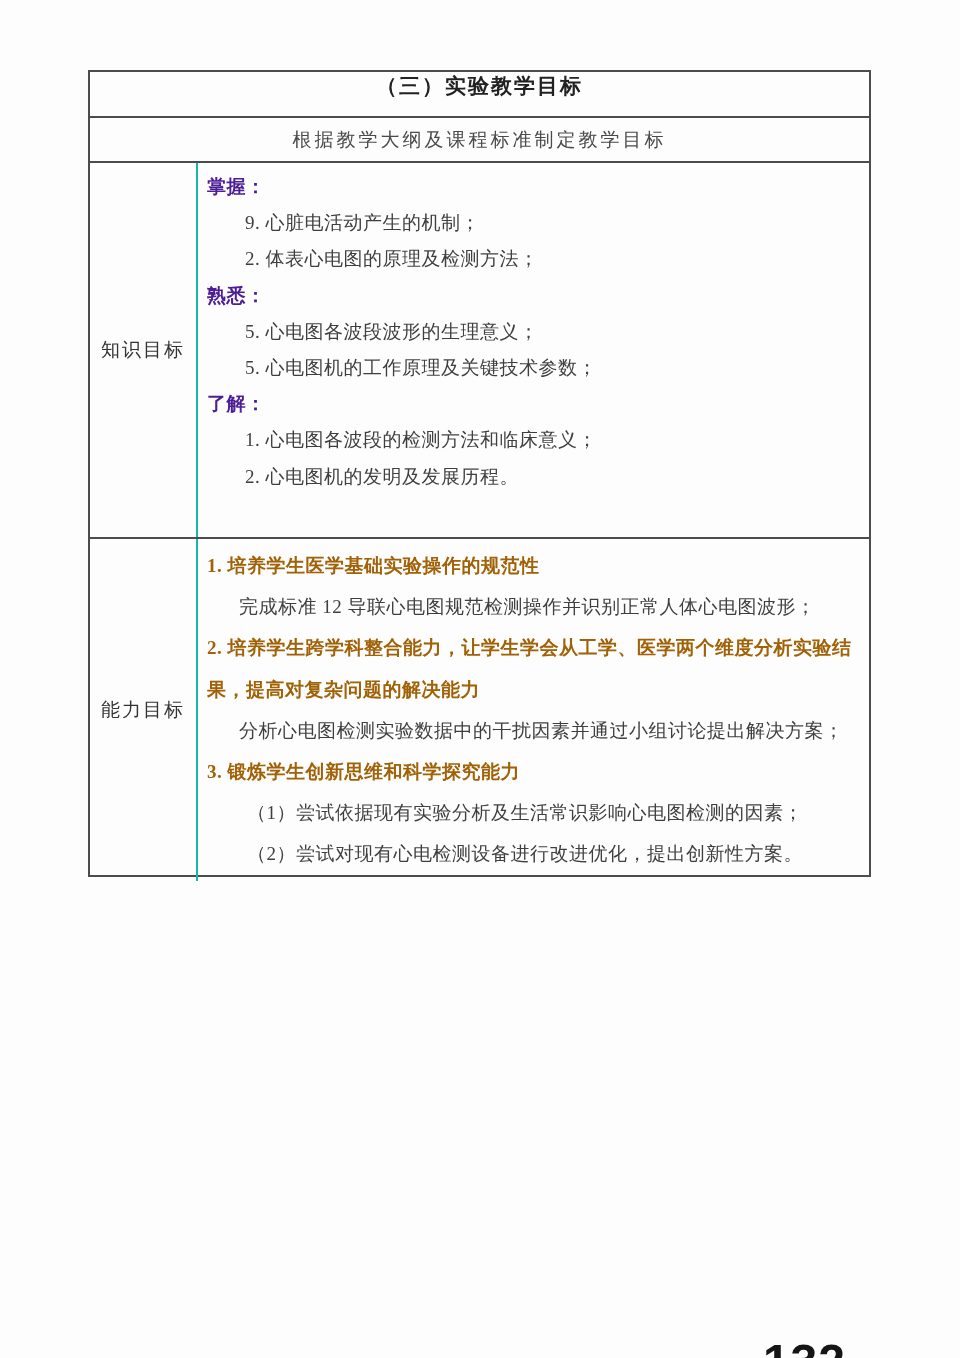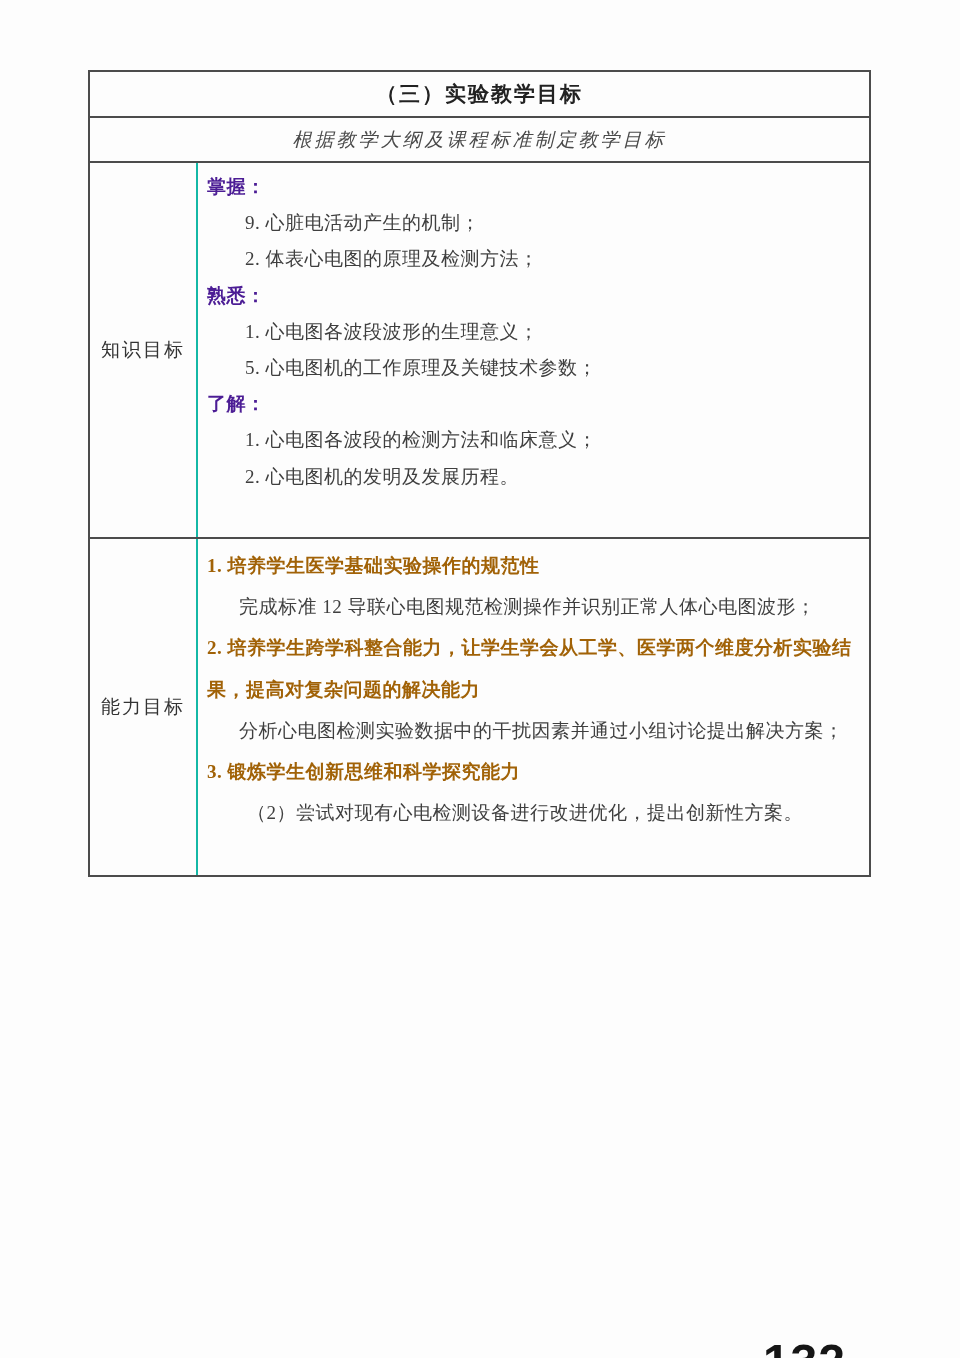--- a/index.html
+++ b/index.html
@@ -28,37 +28,35 @@
     border: 2px solid #4c4c4c;
     background: #fdfdfd;
   }
 
   .row { border-bottom: 2px solid #4c4c4c; }
   .row:last-child { border-bottom: none; }
 
   .title-row {
     height: 46px;
     display: flex;
-    align-items: center;
     justify-content: center;
     font-weight: 700;
     font-size: 21px;
     color: #222;
     letter-spacing: 2px;
   }
 
   .subtitle-row {
     height: 45px;
     display: flex;
     align-items: center;
     justify-content: center;
     font-size: 19px;
     color: #4a4a4a;
     letter-spacing: 3px;
-    font-style: italic;
   }
 
   .body-row {
     display: grid;
     grid-template-columns: 108px 1fr;
   }
 
   .label-cell {
     border-right: 2px solid #14b8a6;
     display: flex;
@@ -117,36 +115,37 @@
       <span>根据教学大纲及课程标准制定教学目标</span>
     </div>
 
     <div class="row body-row knowledge-row">
       <div class="label-cell">知识目标</div>
       <div class="content-cell knowledge">
           <div class="line heading">掌握：</div>
           <div class="line item">9. 心脏电活动产生的机制；</div>
           <div class="line item">2. 体表心电图的原理及检测方法；</div>
           <div class="line heading">熟悉：</div>
-          <div class="line item">1. 心电图各波段波形的生理意义；</div>
+          <div class="line item">5. 心电图各波段波形的生理意义；</div>
           <div class="line item">5. 心电图机的工作原理及关键技术参数；</div>
           <div class="line heading">了解：</div>
           <div class="line item">1. 心电图各波段的检测方法和临床意义；</div>
           <div class="line item">2. 心电图机的发明及发展历程。</div>
         </div>
     </div>
 
     <div class="row body-row ability-row">
       <div class="label-cell">能力目标</div>
       <div class="content-cell ability">
           <div class="line bold-num">1. 培养学生医学基础实验操作的规范性</div>
           <div class="line desc">完成标准 12 导联心电图规范检测操作并识别正常人体心电图波形；</div>
           <div class="line bold-num">2. 培养学生跨学科整合能力，让学生学会从工学、医学两个维度分析实验结果，提高对复杂问题的解决能力</div>
           <div class="line desc">分析心电图检测实验数据中的干扰因素并通过小组讨论提出解决方案；</div>
           <div class="line bold-num">3. 锻炼学生创新思维和科学探究能力</div>
+          <div class="line paren">（1）尝试依据现有实验分析及生活常识影响心电图检测的因素；</div>
           <div class="line paren">（2）尝试对现有心电检测设备进行改进优化，提出创新性方案。</div>
         </div>
     </div>
 
   </div>
 
   <div class="page-number">132</div>
 
 </div>
 

